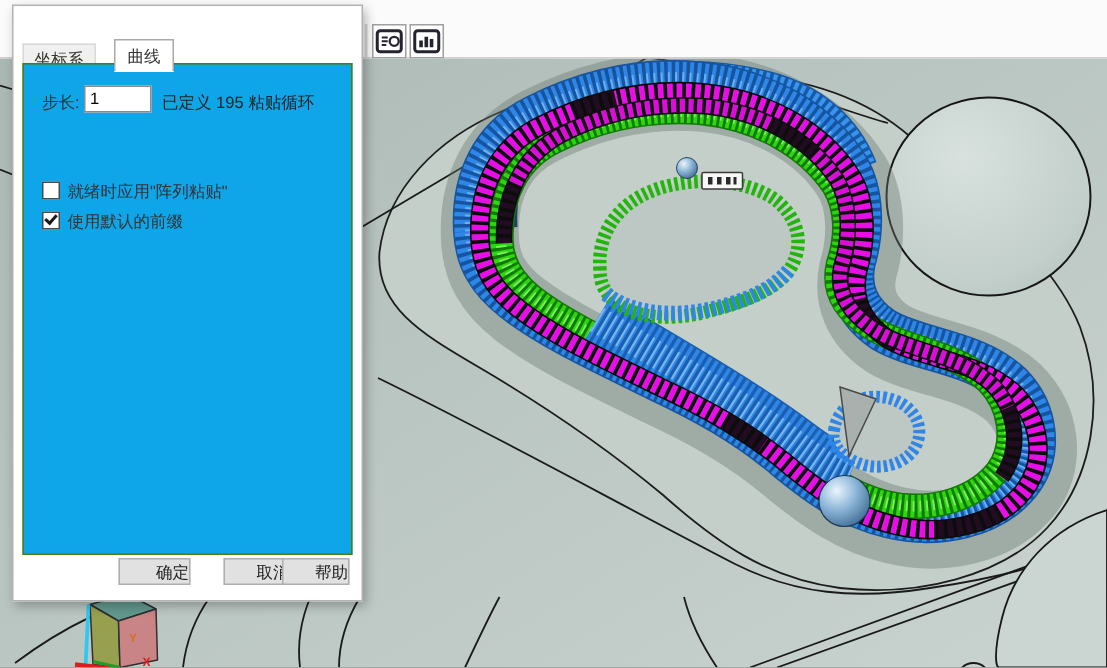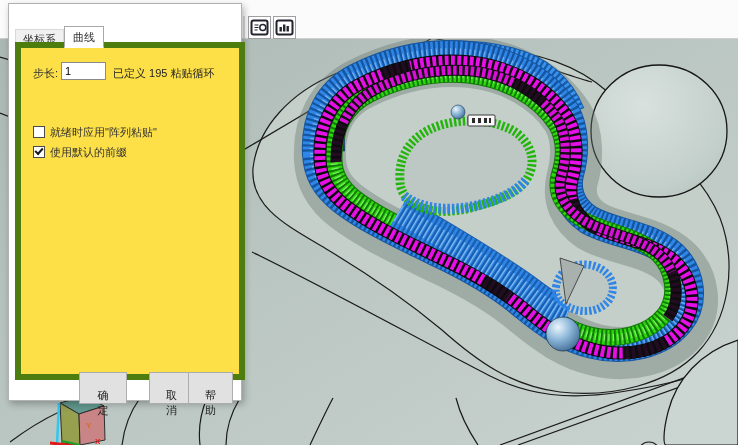--- a/index.html
+++ b/index.html
@@ -18,42 +18,42 @@
   
   .dialog{position:absolute;left:8px;top:3px;width:232px;height:396px;background:#ffffff;
           border:1px solid #b2b2b2;box-shadow:2px 3px 7px rgba(0,0,0,.28);z-index:3;
           font-size:11px;color:#333;}
   .titlebar{position:relative;height:22px;}
   .dlg-title{position:absolute;left:12px;top:5px;color:#4a4a4a;font-size:11px;}
   .dlg-close{position:absolute;right:7px;top:3px;width:16px;height:16px;text-align:center;
              line-height:16px;color:#666;font-size:13px;cursor:pointer;}
   .tabs{position:absolute;left:6px;top:22px;height:17px;}
   .tab{display:inline-block;padding:2px 7px 1px 7px;font-size:11px;color:#333;
-       border:1px solid #d9d9d9;border-bottom:none;background:#f0f0f0;margin-right:0;
+       border:1px solid #d9d9d9;border-bottom:none;background:#f0f0f0;margin-right:12px;
        position:relative;top:2px;cursor:pointer;}
   .tab.active{background:#fff;border:1px solid #a8a8a8;border-bottom:1px solid #fff;
               top:0;padding:3px 8px 2px 8px;z-index:2;text-align:right;}
   .tabpage{position:absolute;left:6px;top:38px;width:218px;height:326px;
-           border:6px solid #4d7c0f;background:#fde047;}
+           border:1px solid #4d7c0f;background:#0ea5e9;}
   .row-step{position:absolute;left:0;top:14px;width:100%;height:20px;}
   .lbl-step{position:absolute;left:12px;top:4px;}
   .inp-step{position:absolute;left:40px;top:0;width:40px;height:16px;border:1px solid #8a8a8a;
             font-size:11px;font-family:"Liberation Sans",sans-serif;padding:0 0 0 3px;}
   .lbl-info{position:absolute;left:92px;top:4px;color:#222;}
   .chk-row{position:absolute;left:12px;height:14px;}
   #chkRow1{top:77px;} #chkRow2{top:97px;}
   .checkbox{position:absolute;left:0;top:1px;width:10px;height:10px;border:1px solid #4a4a4a;
             background:#fff;cursor:pointer;}
   .checkbox.checked::after{content:"";position:absolute;left:1px;top:1px;width:6px;height:3px;
             border-left:2px solid #1a1a1a;border-bottom:2px solid #1a1a1a;transform:rotate(-48deg);}
   .chk-label{position:absolute;left:17px;top:0;white-space:nowrap;}
   .btn-row{position:absolute;left:0;top:368px;width:100%;height:20px;}
   .dlg-btn{position:absolute;height:18px;background:#e1e1e1;border:1px solid #adadad;
            font-size:11px;font-family:"Liberation Sans",sans-serif;color:#222;cursor:pointer;
-           padding:15px;}
+           padding:0;text-align:right;}
   #btnOk{left:70px;width:48px;} #btnCancel{left:140px;width:45px;} #btnHelp{left:179px;width:45px;}
 </style>
 </head>
 <body>
 
 <div class="screen">
 
   <svg class="viewport" width="738" height="445" viewBox="0 0 738 445">
     <defs>
       <linearGradient id="bgGrad" x1="0" y1="0" x2="1" y2="1">

